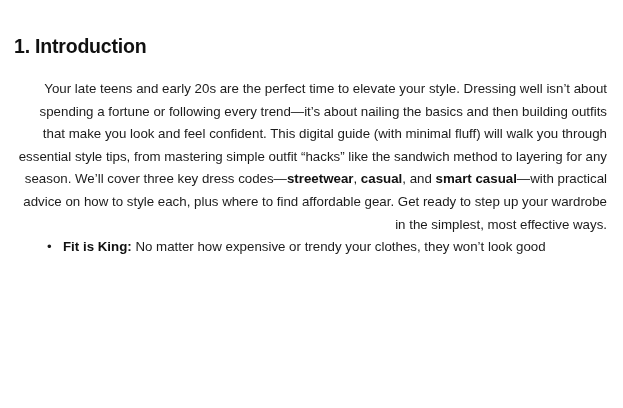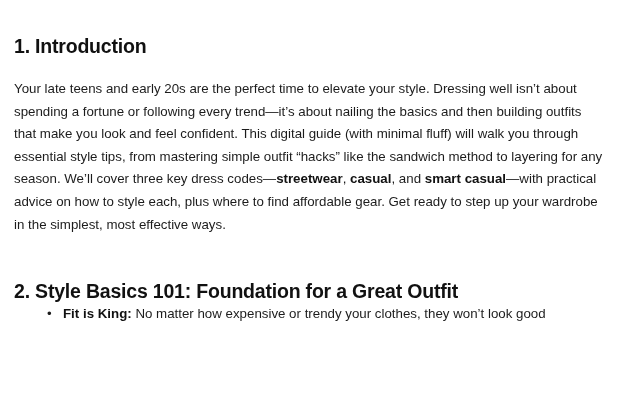--- a/index.html
+++ b/index.html
@@ -32,21 +32,21 @@
     padding-top: 35px;
   }
   #heading-style-basics {
     padding-top: 44px;
   }
   p.body-text {
     font-size: 13.3px;
     line-height: 22.6px;
     color: #1c1c1c;
     margin: 0;
-    text-align: left;
+    text-align: right;
   }
   #intro-paragraph {
     padding-top: 20px;
   }
   #basics-intro-paragraph {
     padding-top: 20px;
   }
   ul.bullets {
     margin: 0;
     padding: 0;
@@ -75,20 +75,19 @@
 </style>
 </head>
 <body>
 
 <div class="page">
 
   <h2 class="heading" id="heading-introduction">1. Introduction</h2>
 
   <p class="body-text" id="intro-paragraph">Your late teens and early 20s are the perfect time to elevate your style. Dressing well isn’t about spending a fortune or following every trend—it’s about nailing the basics and then building outfits that make you look and feel confident. This digital guide (with minimal fluff) will walk you through essential style tips, from mastering simple outfit “hacks” like the sandwich method to layering for any season. We’ll cover three key dress codes—<b>streetwear</b>, <b>casual</b>, and <b>smart casual</b>—with practical advice on how to style each, plus where to find affordable gear. Get ready to step up your wardrobe in the simplest, most effective ways.</p>
 
-  <h2 class="heading" id="heading-style-basics">2. Style Basics 101: Foundation for a Great Outfit</h2>
 
 
   <ul class="bullets">
     <li class="bullet-item"><b>Fit is King:</b> No matter how expensive or trendy your clothes, they won’t look good</li>
   </ul>
 
 </div>
 
 </body></html>

